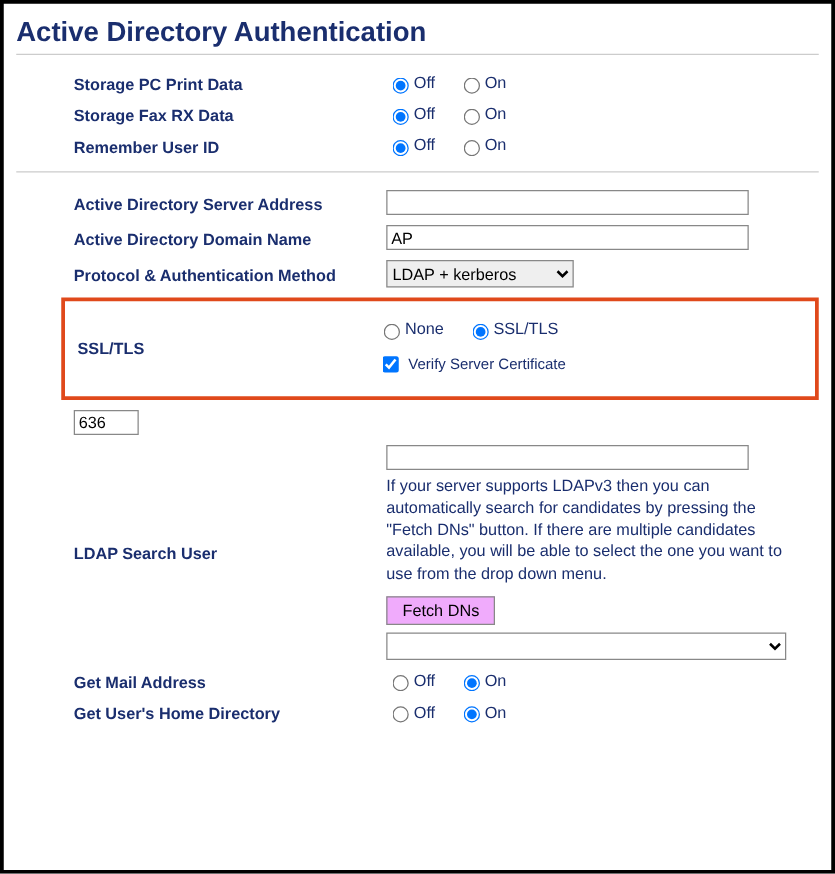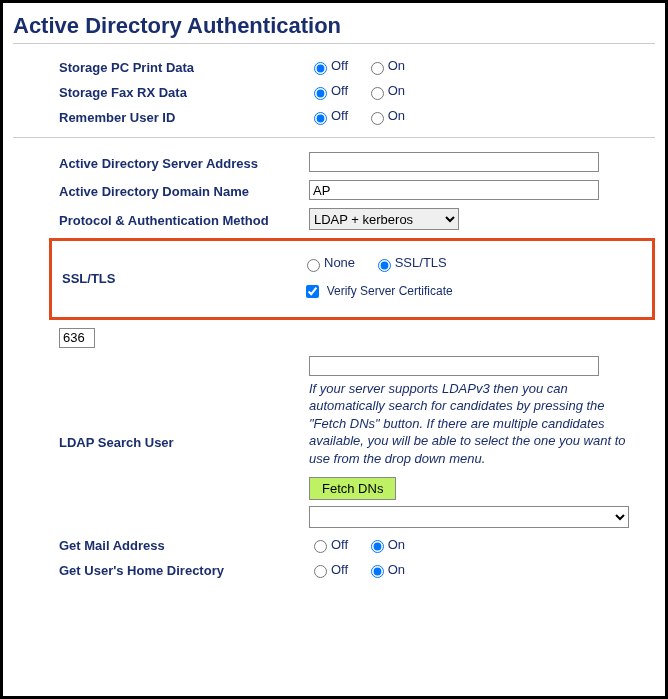--- a/index.html
+++ b/index.html
@@ -62,21 +62,21 @@
     color: #1a2e6e;
     margin: 0 0 10px 46px;
   }
   .text-input {
     width: 290px;
     height: 20px;
     border: 1px solid #888;
     padding: 1px 3px;
     font-size: 13px;
   }
-  .text-input.short { width: 36px; }
+  .text-input.short { width: 52px; }
   select.proto {
     width: 150px;
     height: 22px;
     border: 1px solid #888;
     font-size: 13px;
     background: #efefef;
   }
   select.wide {
     width: 320px;
     height: 22px;
@@ -91,27 +91,26 @@
   .highlight-box .row { margin-left: 0; }
   .check-line { margin-top: 10px; }
   .check-line input { margin-right: 4px; vertical-align: middle; }
   .check-line label { color: #1a2e6e; font-size: 12px; }
   .help-text {
     width: 330px;
     color: #1a2e6e;
     font-size: 13px;
     line-height: 1.35;
     margin-top: 4px;
-    font-style: italic;
   }
   .fetch-btn {
     margin-top: 10px;
     padding: 3px 12px;
     font-size: 13px;
-    background: #bef264;
+    background: #f0abfc;
     border: 1px solid #888;
     cursor: pointer;
   }
   .stack > * { display:block; }
 </style>
 </head>
 <body>
 <div class="frame">
 
   <h1 class="page-title">Active Directory Authentication</h1>

